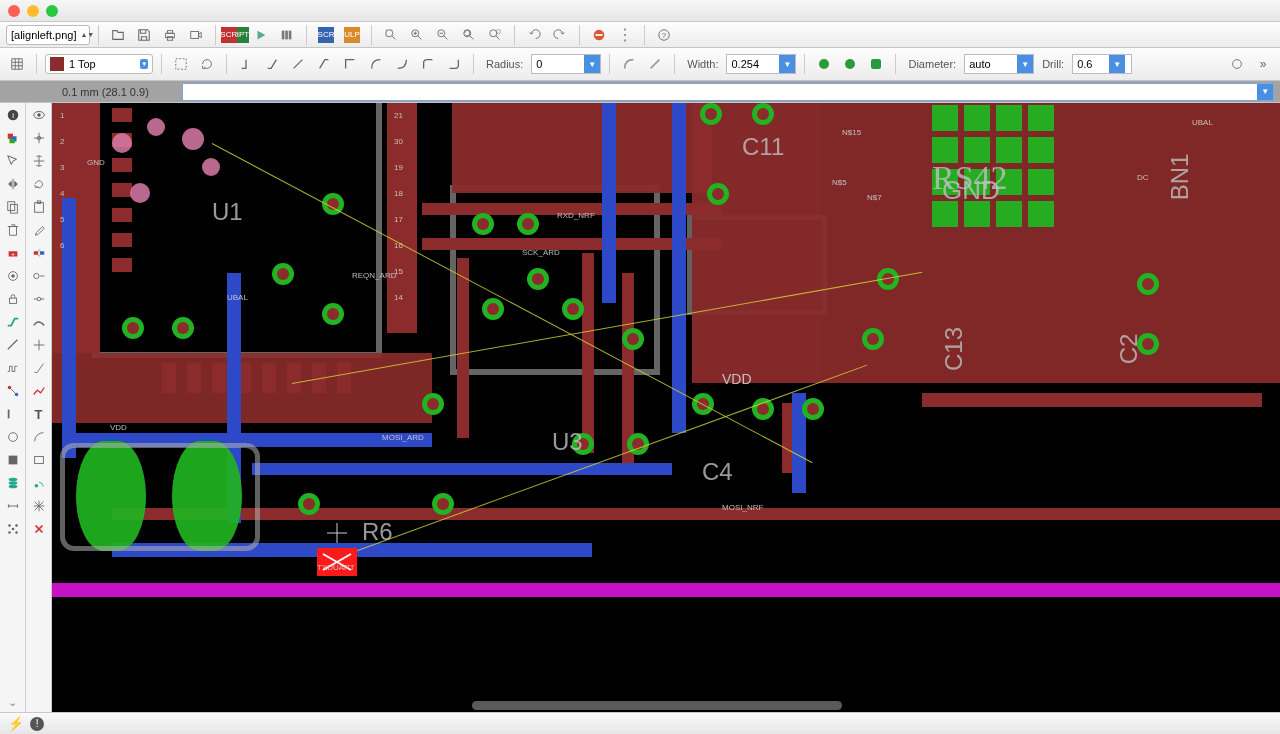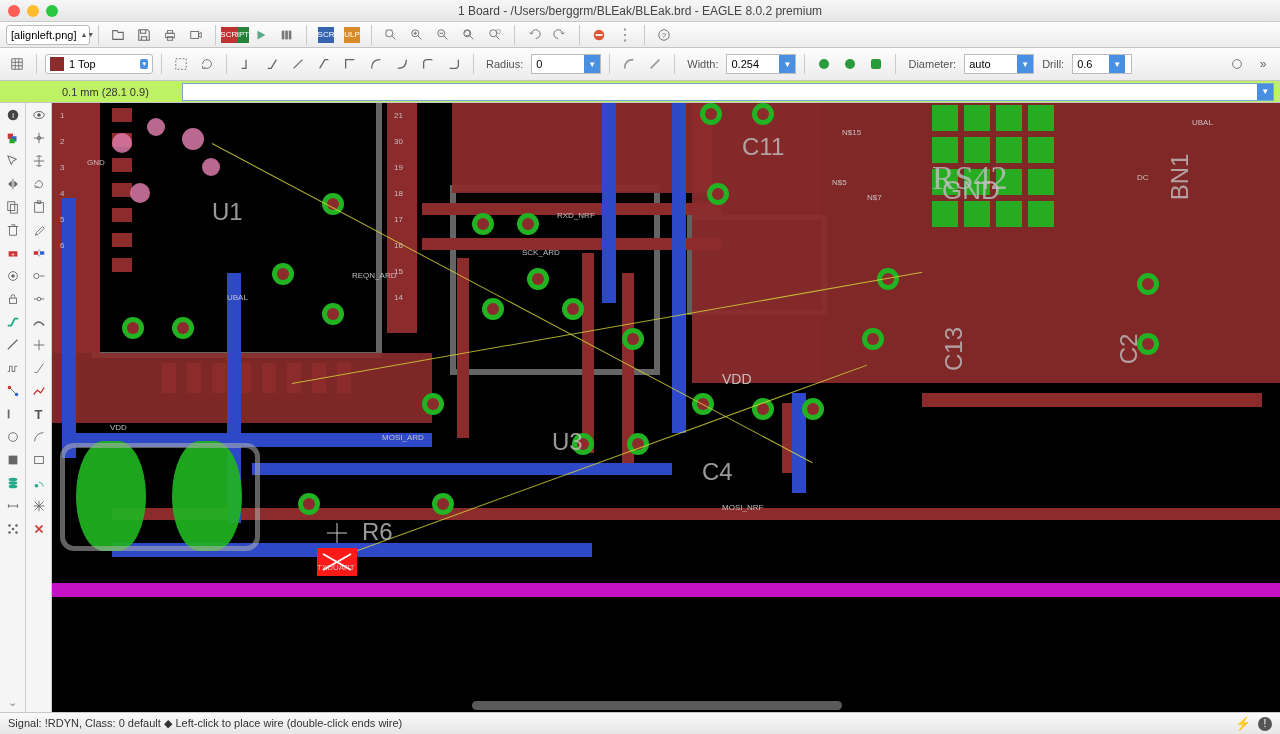--- a/index.html
+++ b/index.html
@@ -20,21 +20,21 @@
 .layerbox { display: flex; align-items: center; gap: 5px; width: 108px; }
 .layerbox .sw { width: 14px; height: 14px; background: #8b2b2b; }
 .numinp { height: 20px; border: 1px solid #bbb; background: white; display: flex; align-items: center; }
 .numinp input { border: none; outline: none; font-size: 11px; padding: 0 4px; width: 52px; height: 18px; }
 .numinp .dd { width: 16px; background: #4a90e2; color: white; display: flex; align-items: center; justify-content: center; height: 18px; font-size: 8px; }
 .label { color: #555; font-size: 11px; padding: 0 4px; }
 .scriptchips { display:flex; gap:0; }
 .scriptchips span { width:16px; height:16px; display:flex; align-items:center; justify-content:center; font-size:8px; color:white; }
 .scriptchips .a{background:#c03232;} .scriptchips .b{background:#26813a;}
 .ulpchips span.c{background:#3463b0;} .ulpchips span.d{background:#d98b2b;}
-.cmdrow { height: 22px; display: flex; align-items: center; border-bottom: 1px solid #c5c5c5; background: #bef264; }
+.cmdrow { height: 22px; display: flex; align-items: center; border-bottom: 1px solid #c5c5c5; background: #a3a3a3; }
 .coord { width: 182px; padding-left: 62px; font-size: 11px; color: #333;}
 .cmdinput { flex: 1; margin: 0 6px 0 0; height: 18px; border: 1px solid #7aa6da; background: white; display:flex; align-items:center; }
 .cmdinput input { border:none; outline:none; width:100%; height:16px; font-size:11px; padding:0 4px;}
 .cmdinput .dd{width:16px;height:16px;background:#4a90e2;color:white;display:flex;align-items:center;justify-content:center;font-size:8px;}
 .main { flex: 1; display: flex; background: #f0f0f0; min-height: 0; }
 .leftbar { width: 26px; background: #f5f5f5; border-right: 1px solid #ccc; display: flex; flex-direction: column; align-items: center; padding-top: 2px; gap: 3px;}
 .leftbar .tbbtn { width:22px; height:20px; }
 .leftbar2 { width: 26px; background: #f5f5f5; border-right: 1px solid #ccc; display: flex; flex-direction: column; align-items: center; padding-top: 2px; gap: 3px;}
 .canvas { flex: 1; background: #000; position: relative; overflow: hidden; }
 .statusbar { height: 22px; background: linear-gradient(#fafafa,#e6e6e6); border-top: 1px solid #c8c8c8; display: flex; align-items: center; padding: 0 8px; color: #333; font-size: 11px; justify-content: space-between;}
@@ -63,21 +63,20 @@
 </style>
 </head>
 <body>
 
 <div class="titlebar">
   <div class="traffic">
     <span class="r"></span>
     <span class="y"></span>
     <span class="g"></span>
   </div>
-  <div class="title">1 Board - /Users/berggrm/BLEak/BLEak.brd - EAGLE 8.0.2 premium</div>
 </div>
 
 <div class="toolbar1">
   <div class="chip" style="width:84px;">
     <span>[alignleft.png]</span>
     <span class="arrows">▲▼</span>
   </div>
   <div class="divider"></div>
   <div class="tbbtn">
       <svg class="icon-svg" viewBox="0 0 16 16">
@@ -714,18 +713,17 @@
         </svg>
     </div>
 
     <div class="scrollbar-h">
         <div class="thumb"></div>
       </div>
   </div>
 </div>
 
 <div class="statusbar">
-  <span>Signal: !RDYN, Class: 0 default  ◆  Left-click to place wire (double-click ends wire)</span>
   <span class="right">
     <span style="color:#7b4;font-size:13px;">⚡</span>
     <span style="width:14px;height:14px;border-radius:50%;background:#555;color:#fff;display:inline-flex;align-items:center;justify-content:center;font-size:10px;">!</span>
   </span>
 </div>
 
 </body></html>

